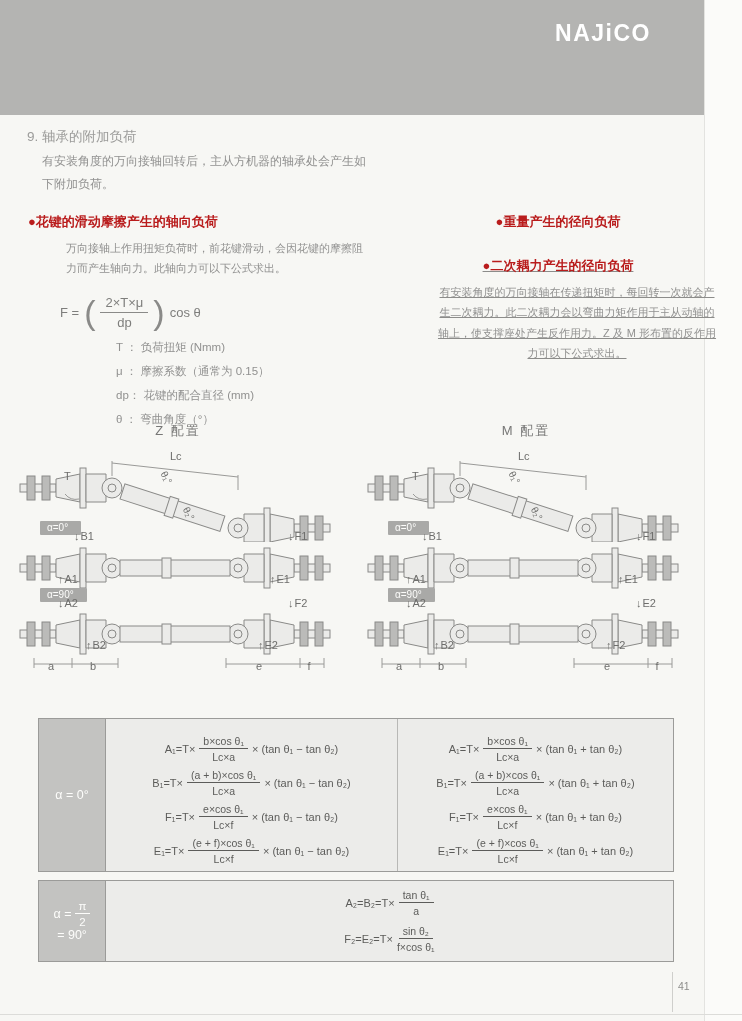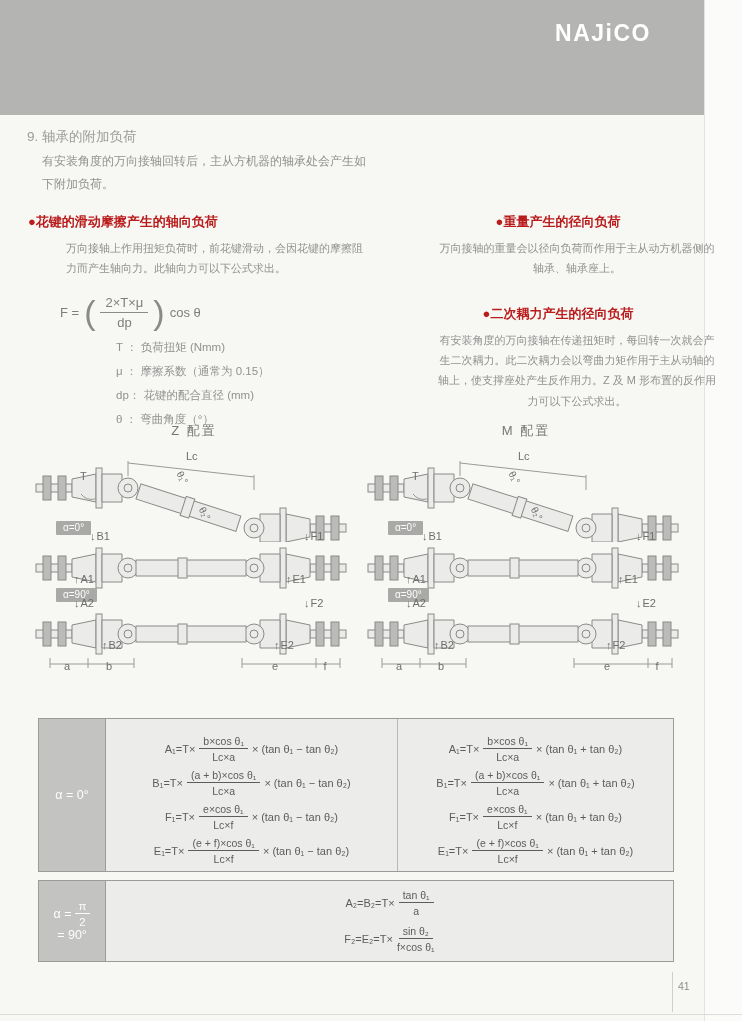--- a/index.html
+++ b/index.html
@@ -21,41 +21,41 @@
   
   .sec-title { position:absolute; left:27px; top:128px; font-size:13.5px; color:#9c9c9a; }
   .sec-intro { position:absolute; left:42px; top:150px; width:330px; font-size:12px;
     line-height:1.95; color:#919190; }
 
   
   .col-h { font-size:13px; font-weight:bold; color:#b91c1c; margin-bottom:7px; }
   .col-b { font-size:11px; line-height:1.85; color:#919190;margin-left:38px; }
   .leftcol  { position:absolute; left:28px;  top:213px; width:338px; }
   .rightcol { position:absolute; left:398px; top:213px; width:320px;text-align:center; }
-  .rc-block2 { margin-top:26px; }
+  .rc-block2 { margin-top:26px;text-decoration:underline; }
 
   
   .f-formula { display:flex; align-items:center; gap:5px; margin:16px 0 10px 32px;
     color:#7e7e7c; font-size:13px; }
   .bigpar { font-size:34px; font-weight:100; color:#8a8a88; line-height:0.9; }
   .frac { display:inline-flex; flex-direction:column; align-items:center; text-align:center; }
   .frac .num { padding:0 5px 2px 5px; border-bottom:1px solid #8a8a88; }
   .frac .den { padding-top:2px; }
   .defs { margin:8px 0 0 88px; }
   .defs div { font-size:11.5px; color:#919190; margin-bottom:9px; }
 
   
   .dhalf { position:absolute; top:420px; width:332px; height:264px; }
   .dtitle { position:absolute; left:0; top:2px; width:100%; text-align:center;
     font-size:13px; color:#777776; letter-spacing:2px; }
   .dsvg { position:absolute; left:2px; }
   .dlab { position:absolute; font-size:11px; color:#6e6e6c; white-space:nowrap; }
   .rot { transform:rotate(62deg); font-size:10px; }
   .badge { position:absolute; left:28px; background:#a9a9a7; color:#fcfcfa;
-    font-size:10px; padding:1px 7px 2px 7px; border-radius:1px; }
+    font-size:10px; padding:1px 13px 2px 7px; border-radius:1px; }
   .ar { margin-right:1px; }
   .dimlab { position:absolute; font-size:11px; color:#6e6e6c; width:14px; text-align:center; }
   .shape { fill:#ebebe9; stroke:#8a8a88; stroke-width:1; }
   .collar { fill:#bbbbb9; stroke:#8a8a88; stroke-width:1; }
   .dim { stroke:#9a9a98; stroke-width:1; fill:none; }
 
   
   .tbl-row1 { position:absolute; left:38px; top:718px; width:636px; height:154px;
     background:#ececea; border:1px solid #9b9b99; display:flex; }
   .tbl-row2 { position:absolute; left:38px; top:880px; width:636px; height:82px;
@@ -150,28 +150,27 @@
   <div class="defs">
     <div>T ： 负荷扭矩 (Nmm)</div>
     <div>μ ： 摩擦系数（通常为 0.15）</div>
     <div>dp： 花键的配合直径 (mm)</div>
     <div>θ ： 弯曲角度（°）</div>
   </div>
 </div>
 
 <div class="rightcol">
   <div class="col-h">●重量产生的径向负荷</div>
-  <div class="col-b">万向接轴的重量会以径向负荷而作用于主从动方机器侧的轴承、轴承座上。</div>
   <div class="rc-block2">
     <div class="col-h">●二次耦力产生的径向负荷</div>
     <div class="col-b">有安装角度的万向接轴在传递扭矩时，每回转一次就会产生二次耦力。此二次耦力会以弯曲力矩作用于主从动轴的轴上，使支撑座处产生反作用力。Z 及 M 形布置的反作用力可以下公式求出。</div>
   </div>
 </div>
 
-<div class="dhalf" style="left:28px">
+<div class="dhalf" style="left:12px">
   <div class="dtitle">Z 配置</div>
   <svg class="dsvg" style="top:26px" width="322" height="96" viewBox="0 0 322 96">
     <g transform="translate(6,42)">
         <use href="#angled"></use>
       </g>
   </svg>
   <span class="dlab" style="left:52px;top:50px">T</span>
   <span class="dlab" style="left:158px;top:30px">Lc</span>
   <span class="dlab rot" style="left:148px;top:52px">θ₁°</span>
   <span class="dlab rot" style="left:170px;top:88px">θ₂°</span>

